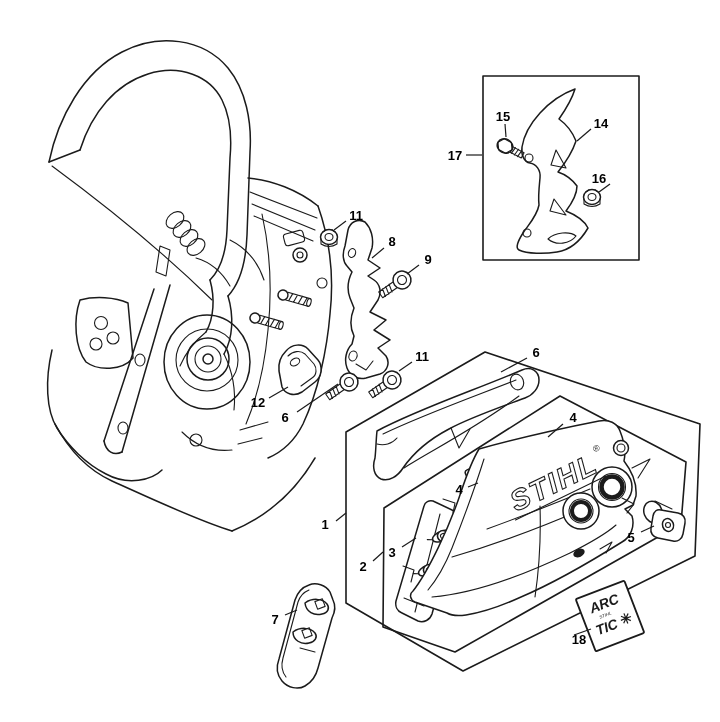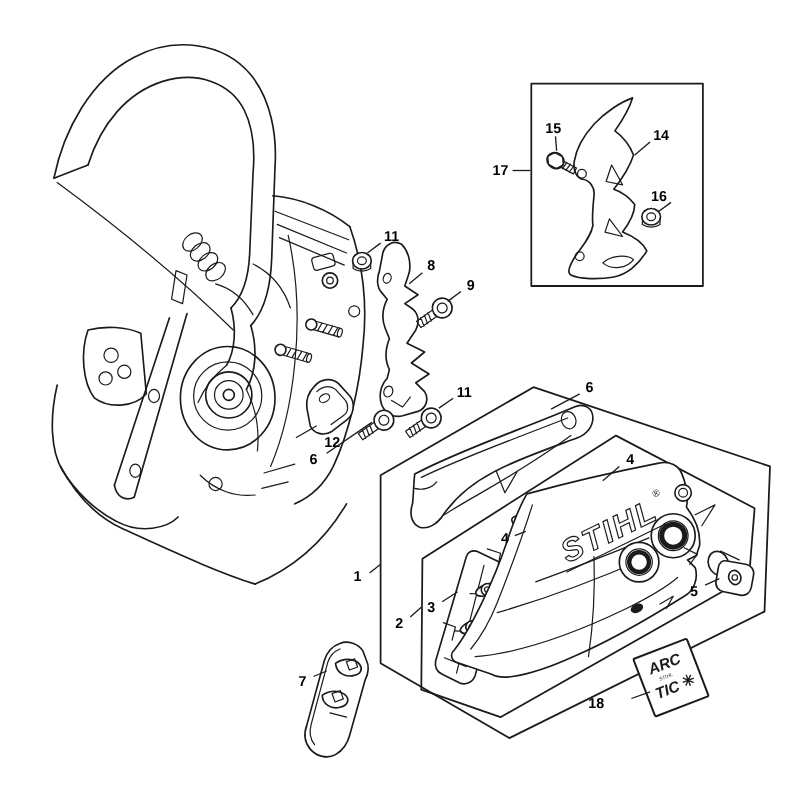--- a/index.html
+++ b/index.html
@@ -286,21 +286,21 @@
       <div class="callout" style="left: 392px; top: 552px;">3</div>
       <div class="callout" style="left: 573px; top: 417px;">4</div>
       <div class="callout" style="left: 459px; top: 489px;">4</div>
       <div class="callout" style="left: 631px; top: 537px;">5</div>
       <div class="callout" style="left: 536px; top: 352px;">6</div>
       <div class="callout" style="left: 275px; top: 619px;">7</div>
       <div class="callout" style="left: 392px; top: 241px;">8</div>
       <div class="callout" style="left: 428px; top: 259px;">9</div>
       <div class="callout" style="left: 356px; top: 215px;">11</div>
       <div class="callout" style="left: 422px; top: 356px;">11</div>
-      <div class="callout" style="left: 258px; top: 402px; margin-left: 44px;">12</div>
+      <div class="callout" style="left: 258px; top: 402px;">12</div>
       <div class="callout" style="left: 285px; top: 417px;">6</div>
       <div class="callout" style="left: 601px; top: 123px; text-align: center;">14</div>
       <div class="callout" style="left: 503px; top: 116px;">15</div>
       <div class="callout" style="left: 599px; top: 178px;">16</div>
       <div class="callout" style="left: 455px; top: 155px;">17</div>
-      <div class="callout" style="left: 542px; top: 639px;">18</div>
+      <div class="callout" style="left: 579px; top: 639px;">18</div>
     </div>
 </div>
 
 </body></html>

